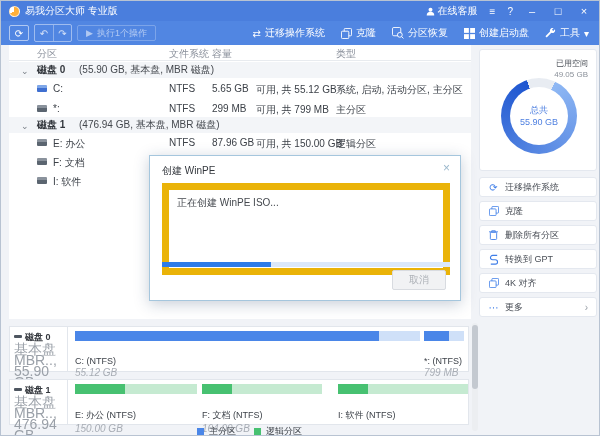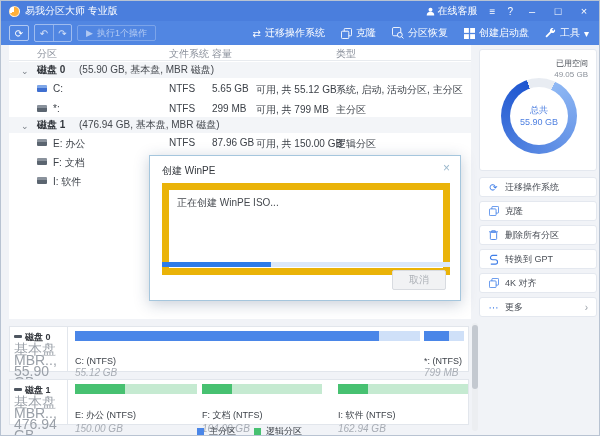--- a/index.html
+++ b/index.html
@@ -341,21 +341,20 @@
           <div class="fill" style="width: 25%;"></div>
         </div>
       <div class="pl-label">F: 文档 (NTFS)</div>
       <div class="pl-size">164.00 GB</div>
     </div>
     <div class="dm-part" style="left:328px; width:130px">
       <div class="pbar green">
           <div class="fill" style="width: 23%;"></div>
         </div>
       <div class="pl-label">I: 软件 (NTFS)</div>
-      <div class="pl-size">162.94 GB</div>
     </div>
   </div>
 
   <div class="legend">
     <span class="lg-item">
       <span class="lg-sq" style="background:#4a86e8"></span>
       <span>主分区</span>
     </span>
     <span class="lg-item">
       <span class="lg-sq" style="background:#47c171"></span>

